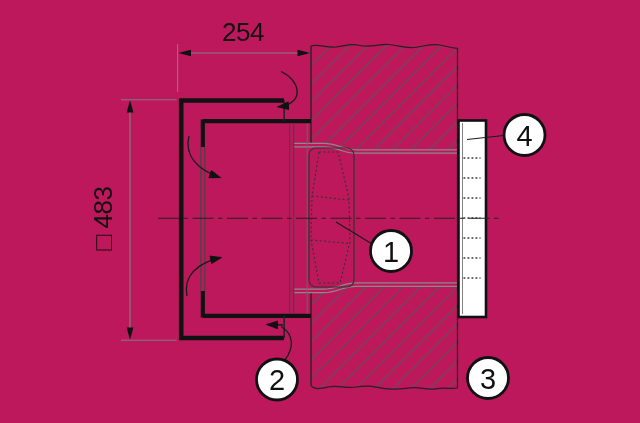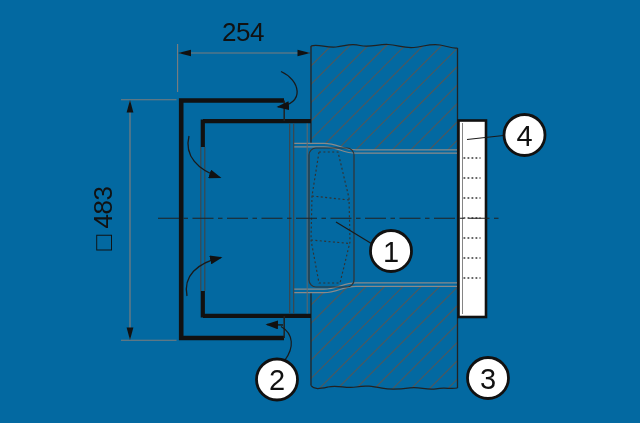--- a/index.html
+++ b/index.html
@@ -1,20 +1,20 @@
 <!DOCTYPE html>
 <html><head>
 <meta charset="utf-8">
 <style>
   html,body{
     margin:0;padding:0;background:#ffffff;
     font-family:"Liberation Sans","DejaVu Sans",sans-serif;
   }
   .stage{
-    position:relative;width:640px;height:423px;background:#0369a1;overflow:hidden;
+    position:relative;width:640px;height:423px;background:#be185d;overflow:hidden;
   }
   svg{display:block}
   text{fill:#111111}
   .dim-text{font-size:26px;letter-spacing:-0.5px}
   .callout-text{font-size:29px}
 </style>
 </head>
 <body>
 
 <div class="stage">

